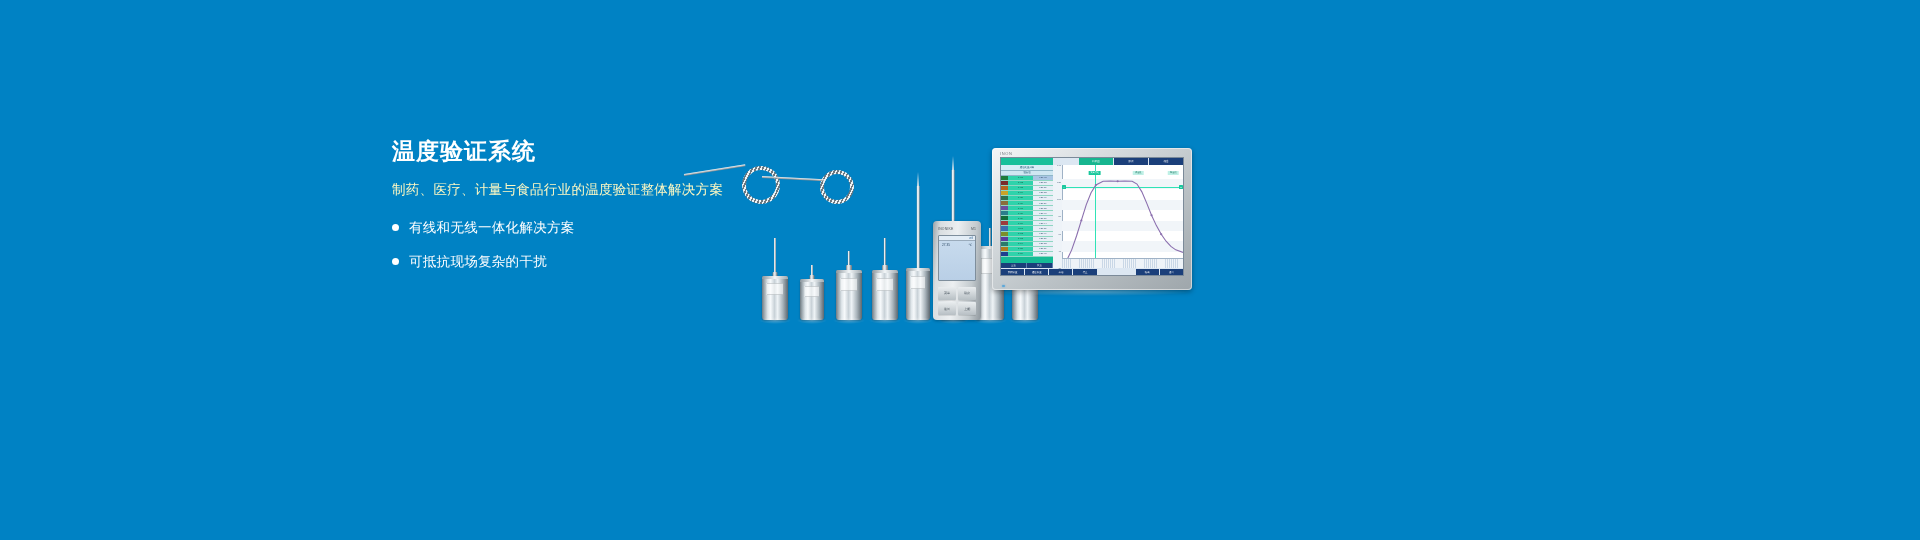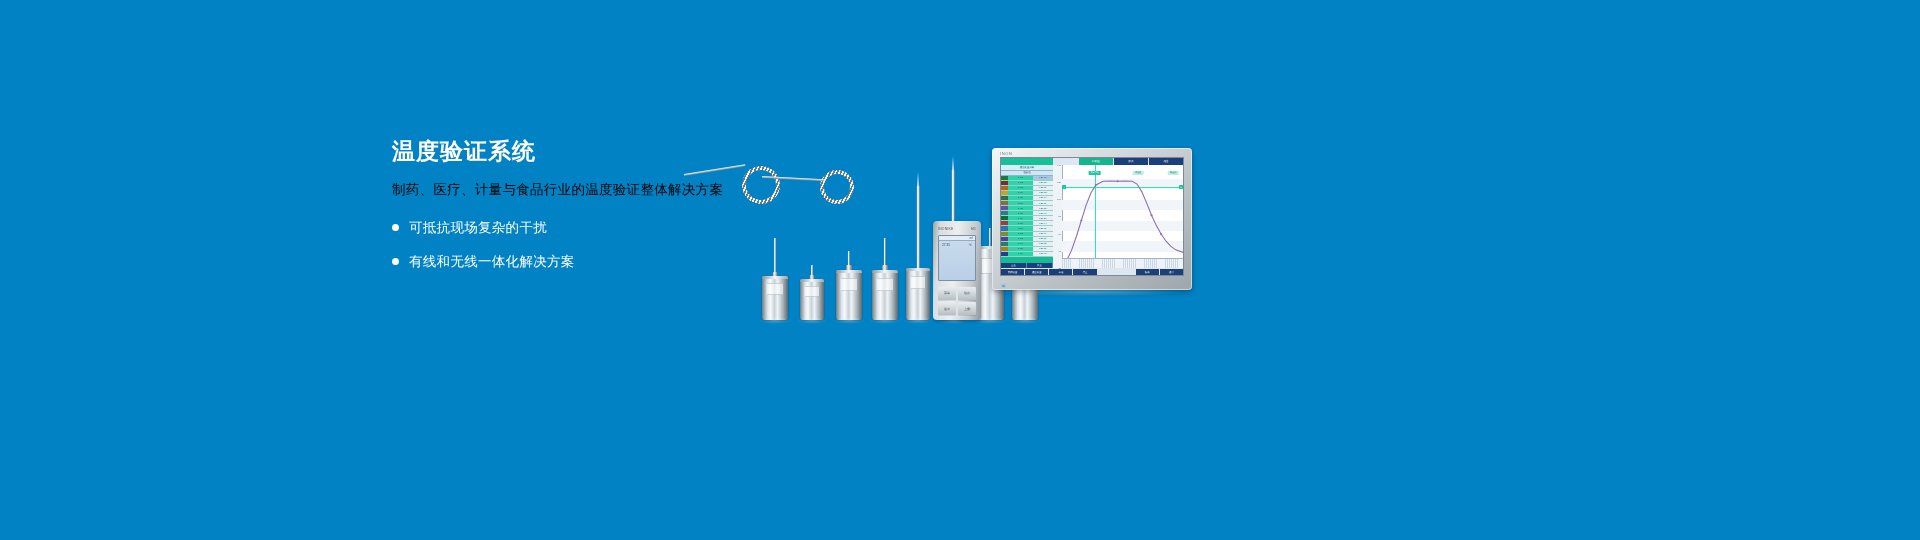--- a/index.html
+++ b/index.html
@@ -11,21 +11,21 @@
   }
   .banner{position:absolute;inset:0;background:#0082c4;}
 
   
   .copy{position:absolute;left:392px;top:140px;width:420px;}
   .title{
     font-size:23px;font-weight:bold;color:#ffffff;letter-spacing:1px;
     line-height:1;margin:0 0 20px 0;
   }
   .subtitle{
-    font-size:13.5px;color:#000000;line-height:1;margin:0 0 22px 0;
+    font-size:13.5px;color:#fef9c3;line-height:1;margin:0 0 22px 0;
     letter-spacing:.3px;
   }
   .bullets{list-style:none;margin:0;padding:0;}
   .bullets li{
     display:flex;align-items:center;gap:10px;
     font-size:13.5px;color:#ffffff;margin-bottom:16px;letter-spacing:.3px;
   }
   .dot{width:7px;height:7px;border-radius:50%;background:#ffffff;flex:0 0 7px;}
 
   
@@ -222,25 +222,25 @@
 <body>
 
 <div class="banner">
 
   <div class="copy">
     <h1 class="title">温度验证系统</h1>
     <p class="subtitle">制药、医疗、计量与食品行业的温度验证整体解决方案</p>
     <ul class="bullets">
       <li>
         <span class="dot"></span>
-        <span>可抵抗现场复杂的干扰</span>
+        <span>有线和无线一体化解决方案</span>
       </li>
       <li>
         <span class="dot"></span>
-        <span>有线和无线一体化解决方案</span>
+        <span>可抵抗现场复杂的干扰</span>
       </li>
     </ul>
   </div>
 
   <div class="scene">
 
     <div class="coil" style="left:42px;top:56px;width:30px;height:30px;"></div>
     <div class="coil-lead" style="left:-16px;top:64px;width:62px;transform:rotate(-9deg);"></div>
 
     <div class="coil" style="left:120px;top:60px;width:26px;height:26px;"></div>

